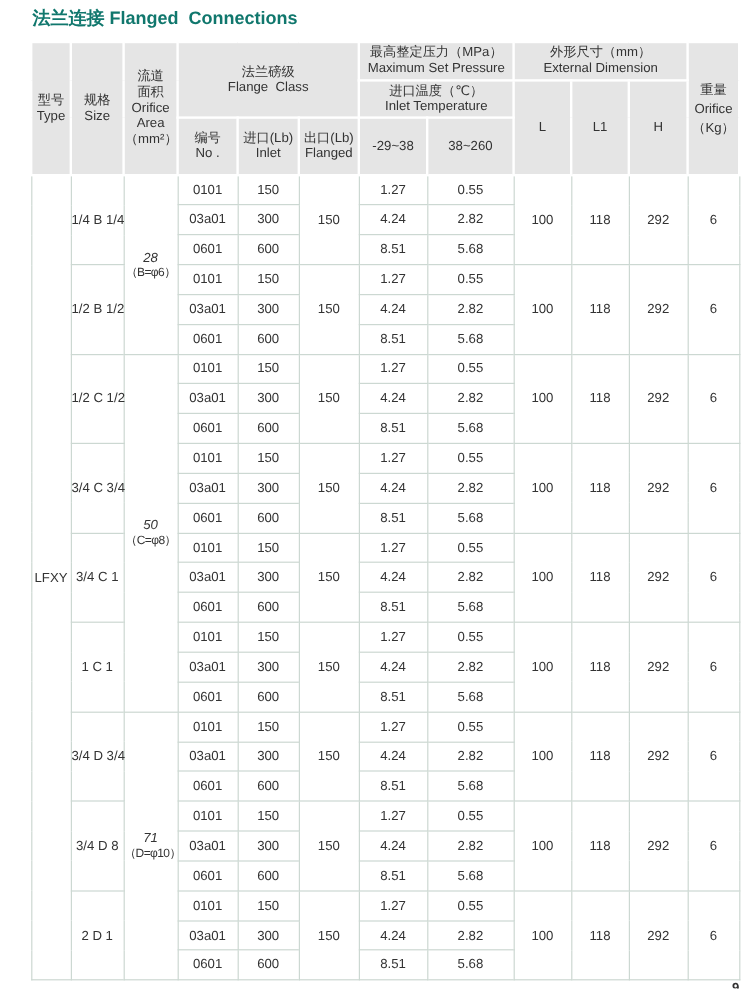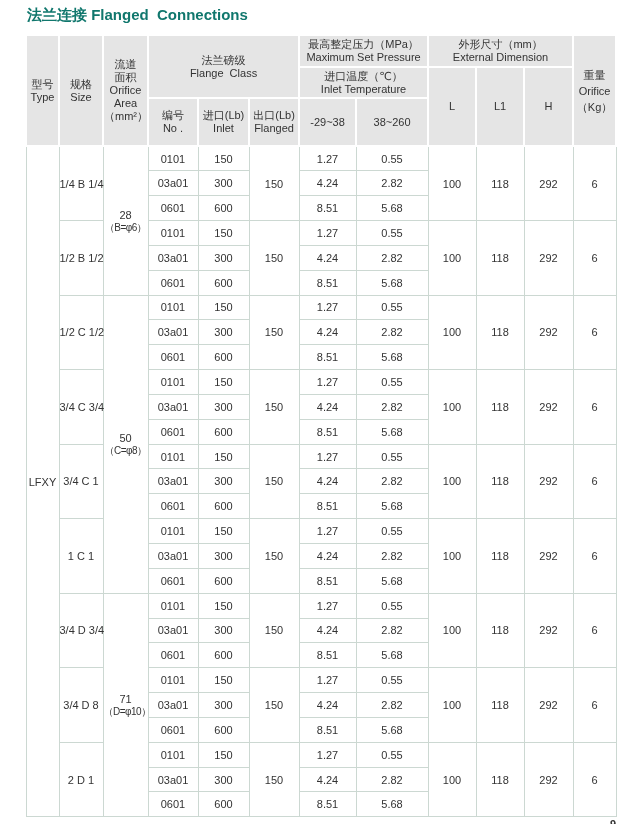--- a/index.html
+++ b/index.html
@@ -48,21 +48,21 @@
     vertical-align: middle;
     padding: 0;
     white-space: nowrap;
   }
   tr.hr1 { height: 32px; }
   tr.hr2 { height: 31px; }
   tr.hr3 { height: 48px; }
   tbody tr { height: 24.85px; }
   .ln { display: block; line-height: 13px; white-space: pre; }
   .lnw { line-height: 16px; }
-  .ov { display: block; line-height: 13px; font-size: 11px; }
+  .ov { display: block; line-height: 13px; font-size: 11px; font-style: italic; }
   .on { display: block; line-height: 11px; font-size: 10px; letter-spacing: -0.5px; white-space: nowrap; }
   .pageno {
     position: absolute;
     left: 610px;
     top: 818px;
     width: 10px;
     height: 6px;
     overflow: hidden;
     font-size: 11px;
     font-weight: bold;

